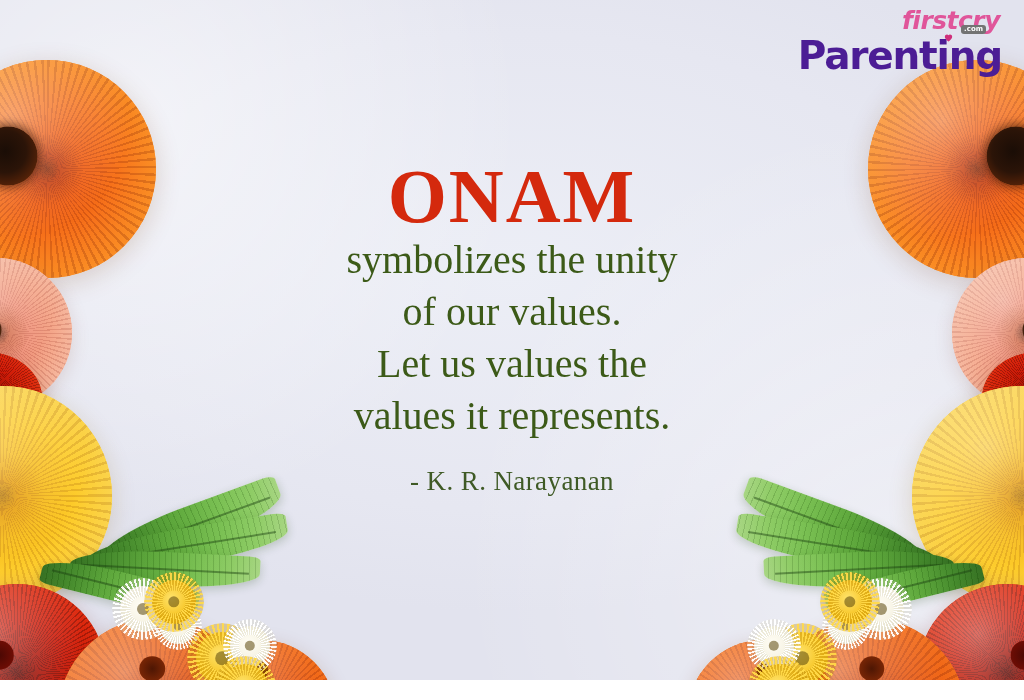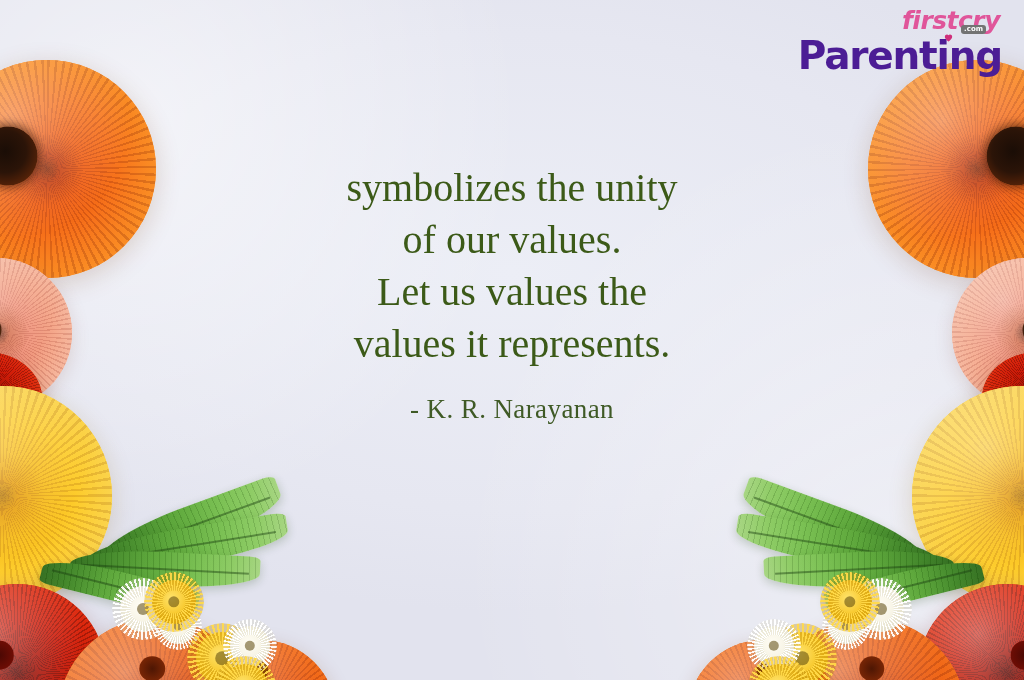--- a/index.html
+++ b/index.html
@@ -479,20 +479,21 @@
     </span>
     <span class="logo-parenting">
       <svg class="logo-heart" viewBox="0 0 24 24" aria-hidden="true">
         <path fill="currentColor" d="M12 21s-8-5.1-8-10.4A4.6 4.6 0 0 1 12 7a4.6 4.6 0 0 1 8 3.6C20 15.9 12 21 12 21z"></path>
       </svg>
       <span>Parenting</span>
     </span>
   </div>
 
   <div class="quote-block">
+    <h1 class="onam-title">ONAM</h1>
     <p class="quote-line">symbolizes the unity</p>
     <p class="quote-line">of our values.</p>
     <p class="quote-line">Let us values the</p>
     <p class="quote-line">values it represents.</p>
     <div class="quote-author">- K. R. Narayanan</div>
   </div>
 
 </div>
 
 </body></html>

